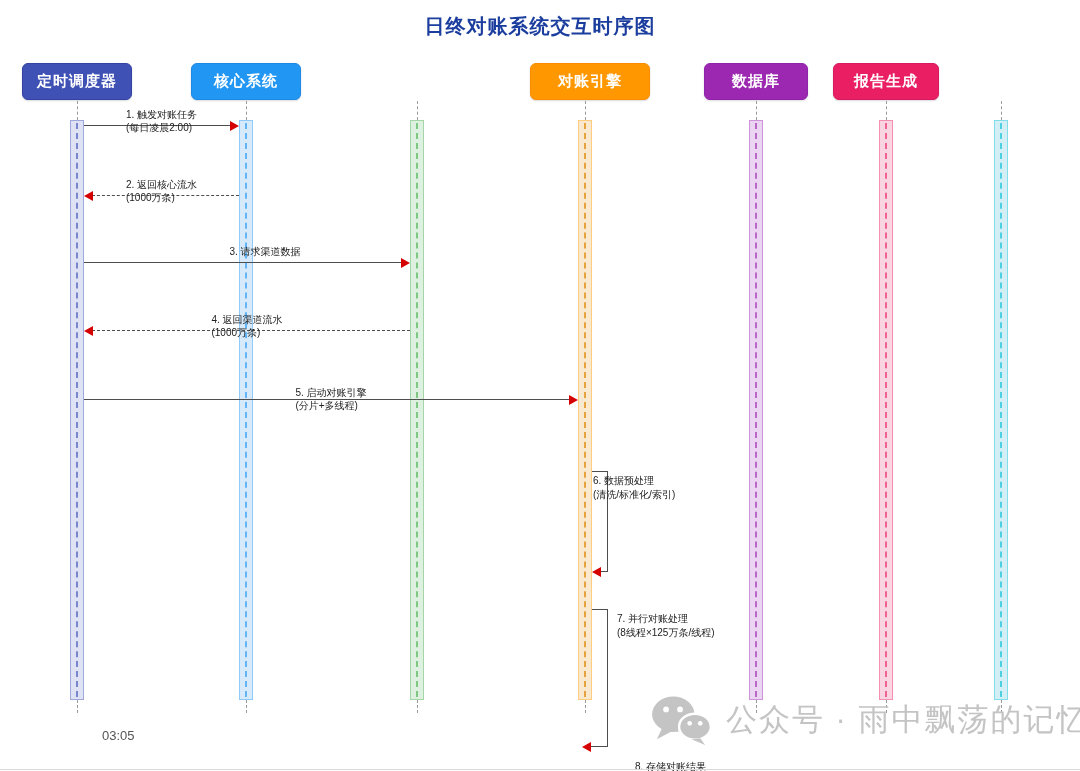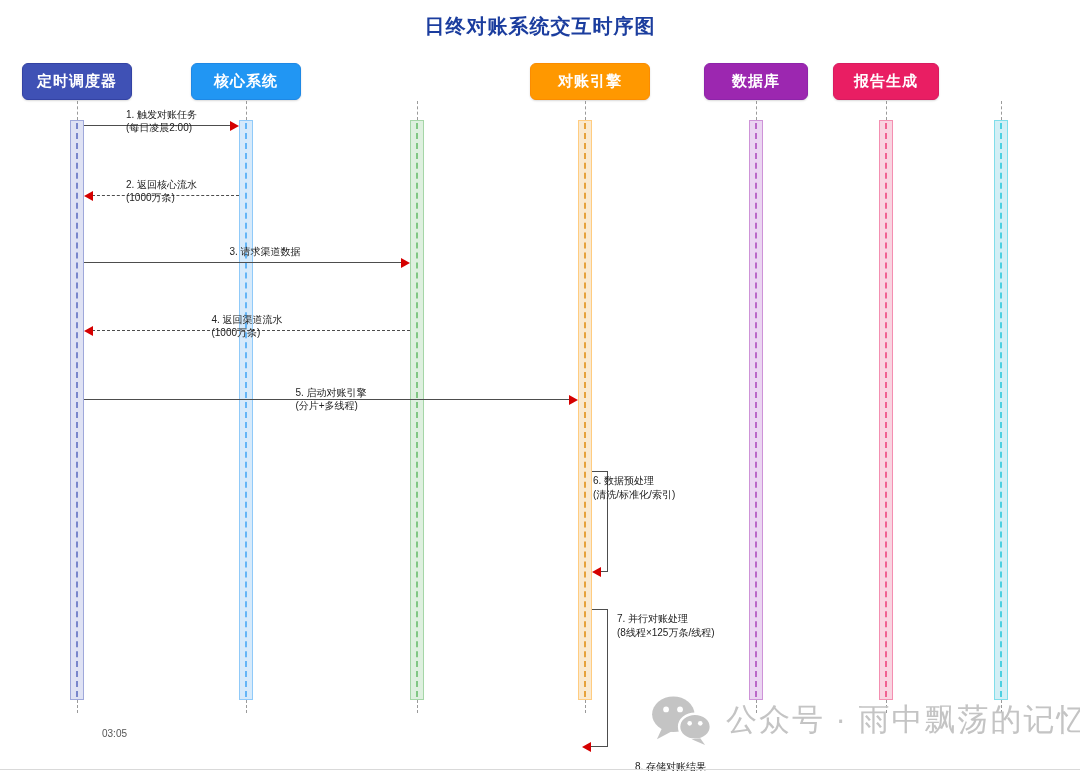--- a/index.html
+++ b/index.html
@@ -23,21 +23,21 @@
     white-space:pre;text-align:left;transform:translateX(-50%);
   }
   .self-label{
     position:absolute;font-size:10px;line-height:14px;color:#222;
     white-space:pre;text-align:left;
   }
   .watermark{
     position:absolute;left:650px;top:694px;display:flex;align-items:center;
     gap:14px;font-size:31px;letter-spacing:2px;white-space:nowrap;z-index:5;
   }
-  .corner-time{position:absolute;left:54px;top:728px;font-size:10px;color:#555;padding-left:48px;}
+  .corner-time{position:absolute;left:54px;top:728px;font-size:13px;color:#555;padding-left:48px;}
   .bottom-edge{position:absolute;left:0;top:769px;width:100%;height:1px;background:#d9d9d9;}
 </style>
 </head>
 <body>
 
 <div class="page">
   <div class="title" style="color: rgb(27, 61, 158);">日终对账系统交互时序图</div>
   <div id="diagram">
       <div class="actor-box" style="position: absolute; left: 22px; top: 63px; width: 110px; background: rgb(63, 81, 181); border: 1px solid rgb(51, 66, 163);">定时调度器</div>
       <div style="position: absolute; left: 76.5px; top: 101px; height: 19px; border-left: 1px dashed rgb(154, 154, 154);"></div>

